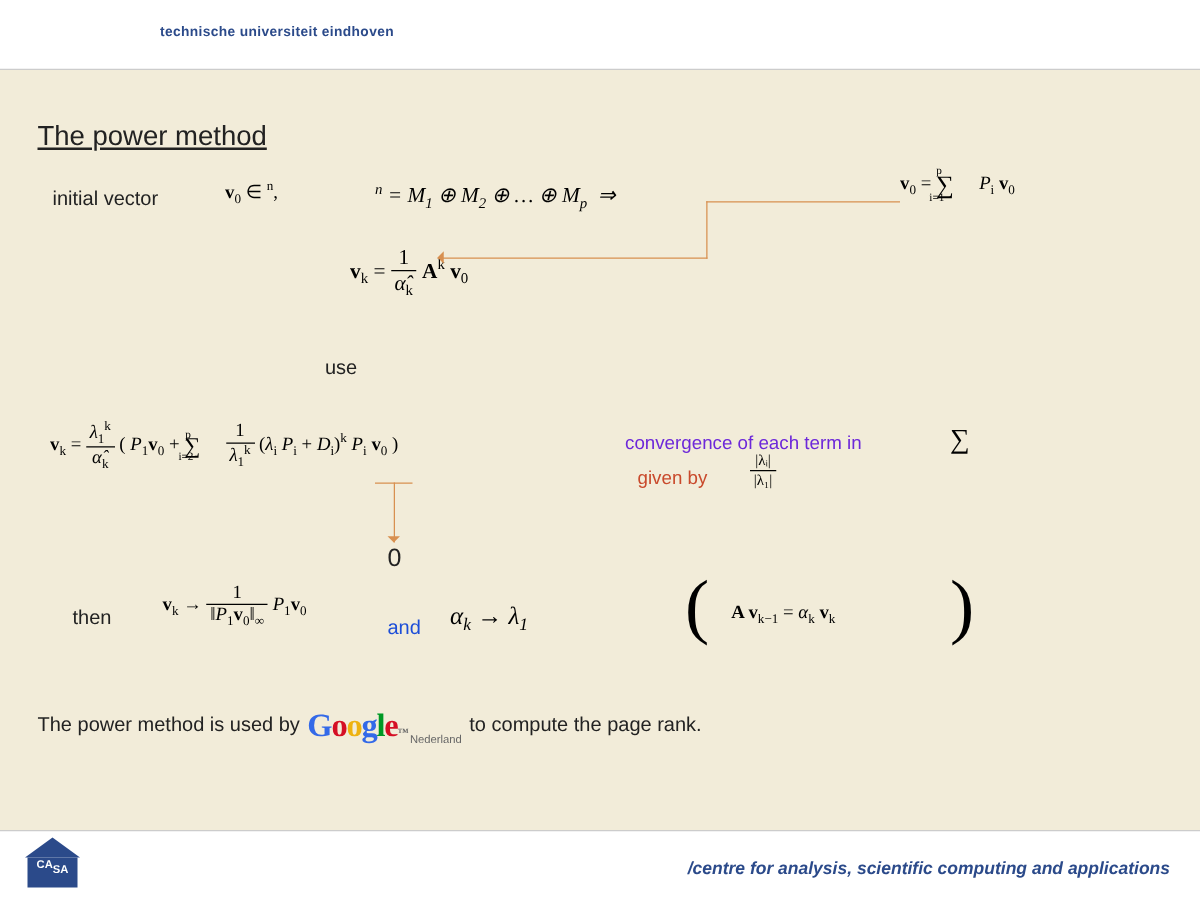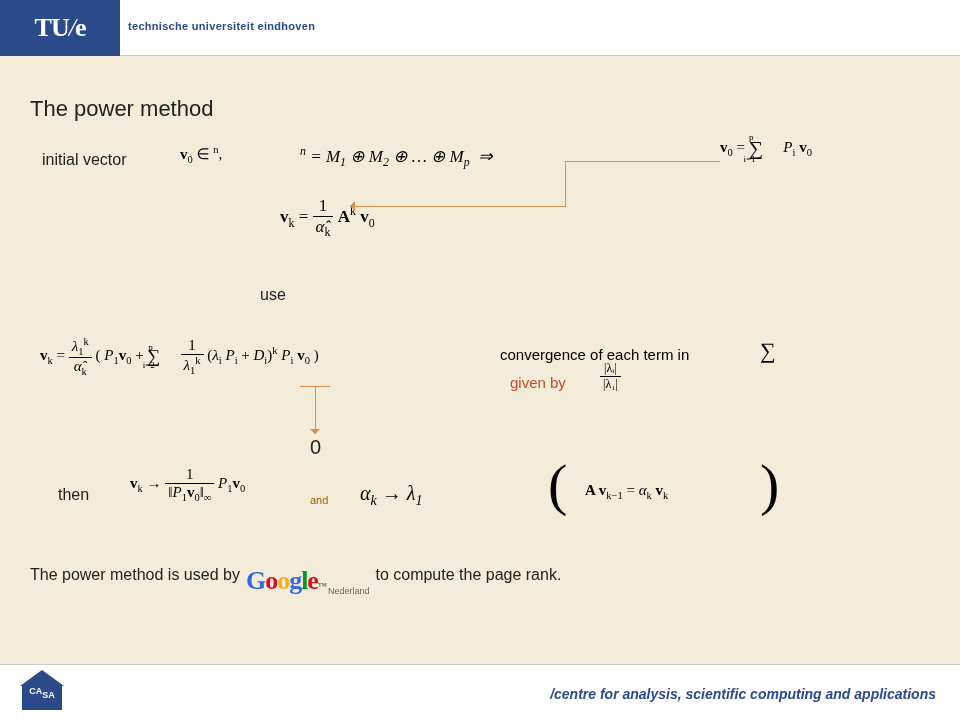--- a/index.html
+++ b/index.html
@@ -6,51 +6,51 @@
 body { width: 960px; height: 720px; font-family: Verdana, Geneva, sans-serif; background: #fff; position: relative; overflow: hidden; }
 
 .header { height: 56px; background: #fff; position: relative; border-bottom: 1px solid #ccc; }
 .logo-box { position: absolute; left: 0; top: 0; width: 120px; height: 56px; background: #2b4a8a; display: flex; align-items: center; justify-content: center; }
 .logo-text { color: #fff; font-family: Georgia, serif; font-size: 26px; font-weight: bold; letter-spacing: -1px; }
 .logo-slash { font-style: italic; font-weight: normal; }
 .uni-name { position: absolute; left: 128px; top: 20px; color: #2b4a8a; font-size: 11px; font-weight: bold; letter-spacing: 0.3px; }
 
 .content { position: absolute; top: 56px; left: 0; right: 0; bottom: 56px; background: #f2ecd9; }
 
-.title { position: absolute; left: 30px; top: 40px; font-size: 22px; color: #222; }
+.title { position: absolute; left: 30px; top: 40px; font-size: 22px; color: #222; text-decoration: underline; }
 
 .row-initial { position: absolute; left: 42px; top: 95px; font-size: 16px; color: #222; }
 .math-initial { position: absolute; left: 180px; top: 88px; font-size: 15px; font-family: 'Times New Roman', serif; }
 .math-initial2 { position: absolute; left: 300px; top: 88px; font-size: 17px; font-family: 'Times New Roman', serif; font-style: italic; }
 .math-sum1 { position: absolute; left: 720px; top: 78px; font-size: 15px; font-family: 'Times New Roman', serif; }
 
 .math-vk { position: absolute; left: 280px; top: 140px; font-size: 17px; font-family: 'Times New Roman', serif; }
 
 .row-use { position: absolute; left: 260px; top: 230px; font-size: 16px; color: #222; }
 .math-use { position: absolute; left: 310px; top: 220px; font-size: 16px; font-family: 'Times New Roman', serif; font-style: italic; }
 
 .math-expand { position: absolute; left: 40px; top: 280px; font-size: 15px; font-family: 'Times New Roman', serif; }
 
-.conv-text1 { position: absolute; left: 500px; top: 290px; font-size: 15px; color: #000000; }
+.conv-text1 { position: absolute; left: 500px; top: 290px; font-size: 15px; color: #6d28d9; }
 .conv-sigma { position: absolute; left: 760px; top: 282px; font-size: 22px; font-family: 'Times New Roman', serif; }
 .conv-text2 { position: absolute; left: 510px; top: 318px; font-size: 15px; color: #c94a2c; }
 .conv-frac { position: absolute; left: 600px; top: 305px; font-size: 12px; font-family: 'Times New Roman', serif; }
 
 .zero { position: absolute; left: 310px; top: 380px; font-size: 20px; color: #222; }
 
 .row-then { position: absolute; left: 58px; top: 430px; font-size: 16px; color: #222; }
 .math-then { position: absolute; left: 130px; top: 410px; font-size: 15px; font-family: 'Times New Roman', serif; }
-.row-and { position: absolute; left: 310px; top: 438px; font-size: 11px; color: #a16207; }
+.row-and { position: absolute; left: 310px; top: 438px; font-size: 16px; color: #1d4ed8; }
 .math-and { position: absolute; left: 360px; top: 426px; font-size: 20px; font-family: 'Times New Roman', serif; font-style: italic; }
 
 .paren-open { position: absolute; left: 548px; top: 395px; font-size: 58px; font-family: 'Times New Roman', serif; }
 .math-paren { position: absolute; left: 585px; top: 426px; font-size: 15px; font-family: 'Times New Roman', serif; }
 .paren-close { position: absolute; left: 760px; top: 395px; font-size: 58px; font-family: 'Times New Roman', serif; }
 
-.row-google { position: absolute; left: 30px; top: 510px; font-size: 16px; color: #222; display: flex; align-items: flex-start; gap: 6px; }
+.row-google { position: absolute; left: 30px; top: 510px; font-size: 16px; color: #222; display: flex; align-items: center; gap: 6px; }
 .google-logo { display: inline-flex; align-items: baseline; font-family: Georgia, serif; font-size: 26px; font-weight: bold; letter-spacing: -1px; }
 .google-logo .g1 { color: #3369e8; } .google-logo .g2 { color: #d50f25; } .google-logo .g3 { color: #eeb211; }
 .google-logo .g4 { color: #3369e8; } .google-logo .g5 { color: #009925; } .google-logo .g6 { color: #d50f25; }
 .google-sub { font-size: 9px; color: #666; margin-left: -2px; }
 .google-tm { font-size: 9px; color: #666; }
 
 .arrow-line { position: absolute; border: 1px solid #d89050; }
 .arrow1 { left: 565px; top: 105px; width: 155px; height: 0; border-width: 1px 0 0 0; }
 .arrow1v { left: 565px; top: 105px; width: 0; height: 46px; border-width: 0 0 0 1px; }
 .arrow1b { left: 350px; top: 150px; width: 216px; height: 0; border-width: 1px 0 0 0; }
@@ -70,23 +70,20 @@
 .frac .num { display: block; border-bottom: 1px solid #000; padding: 0 3px; }
 .frac .den { display: block; padding: 0 3px; }
 .sup { font-size: 0.7em; vertical-align: super; }
 .sub { font-size: 0.7em; vertical-align: sub; }
 .bold { font-weight: bold; }
 </style>
 </head>
 <body>
 
 <div class="header">
-  <div class="logo-box">
-    <span class="logo-text">TU<span class="logo-slash">/</span>e</span>
-  </div>
   <div class="uni-name">technische universiteit eindhoven</div>
 </div>
 
 <div class="content">
   <div class="title">The power method</div>
 
   <div class="row-initial">initial vector</div>
   <div class="math-initial"><span class="bold">v</span><span class="sub">0</span> ∈ <span style="font-family:sans-serif"></span><span class="sup">n</span>,</div>
   <div class="math-initial2"><span style="font-family:sans-serif"></span><span class="sup">n</span> = <i>M</i><span class="sub">1</span> ⊕ <i>M</i><span class="sub">2</span> ⊕ … ⊕ <i>M</i><span class="sub">p</span> &nbsp;⇒</div>
   <div class="math-sum1"><span class="bold">v</span><span class="sub">0</span> = <span style="font-size:20px;position:relative;top:3px">∑</span><span style="font-size:9px;position:relative;top:-12px;left:-14px">p</span><span style="font-size:9px;position:relative;top:10px;left:-24px">i=1</span> <i>P</i><span class="sub">i</span> <span class="bold">v</span><span class="sub">0</span></div>

